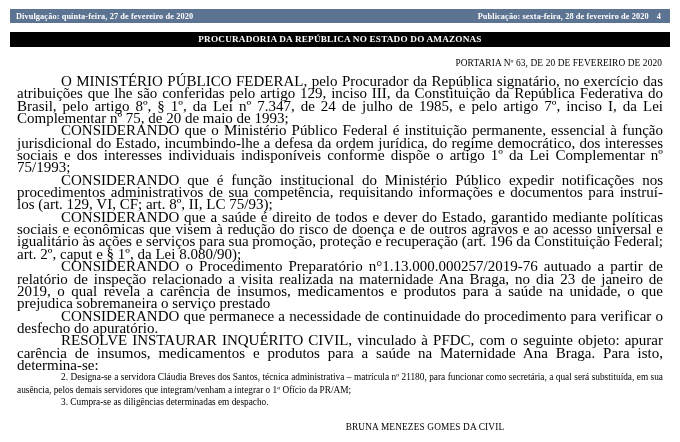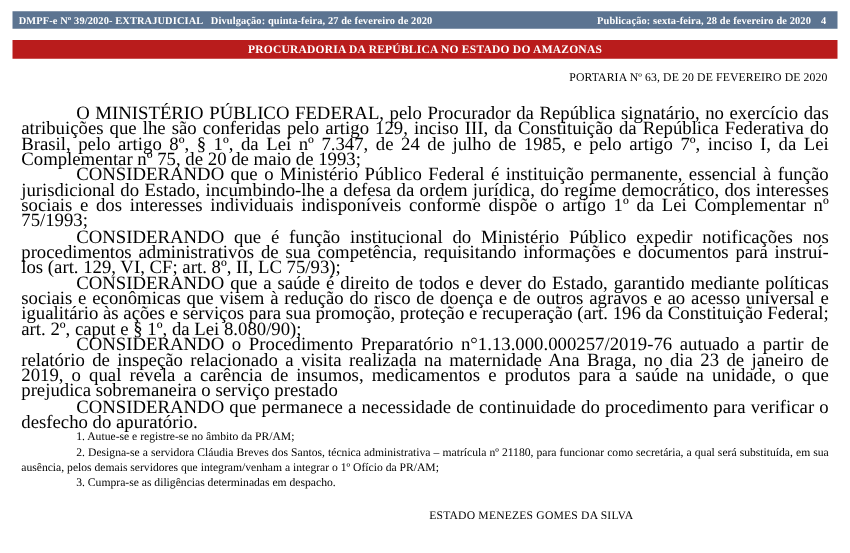--- a/index.html
+++ b/index.html
@@ -51,39 +51,39 @@
   .masthead-page {
     flex: 0 0 auto;
     padding-right: 9px;
     padding-left: 8px;
   }
 
   
   .unit-banner {
     margin: 9px 10px 0 10px;
     height: 15px;
-    background: #b91c1c;
+    background: #000000;
     color: #ffffff;
     font-size: 9.2px;
     font-weight: bold;
     text-align: center;
     line-height: 15px;
     letter-spacing: 0.2px;
   }
 
   
   .doc-body {
     margin: 0 17px 0 17px;
     padding-top: 11px;
   }
   .act-title {
     text-align: right;
     font-size: 9.4px;
     letter-spacing: 0.1px;
-    margin-bottom: 17px;
+    margin-bottom: 7px;
     padding-right: 1px;
   }
   p.para {
     margin: 0;
     text-align: justify;
     text-justify: inter-word;
     font-size: 15px;
     line-height: 12.35px;
     text-indent: 44px;
     hyphens: none;
@@ -110,41 +110,40 @@
     display: block;
     padding-left: 170px;
   }
 </style>
 </head>
 <body>
 
 <div class="page">
 
   <div class="masthead">
-    <span class="masthead-left">DMPF-e Nº 39/2020- EXTRAJUDICIAL</span>
     <span class="masthead-mid">Divulgação: quinta-feira, 27 de fevereiro de 2020</span>
     <span class="masthead-right">Publicação: sexta-feira, 28 de fevereiro de 2020</span>
     <span class="masthead-page">4</span>
   </div>
 
   <div class="unit-banner">PROCURADORIA DA REPÚBLICA NO ESTADO DO AMAZONAS</div>
 
   <div class="doc-body">
 
     <div class="act-title">PORTARIA Nº 63, DE 20 DE FEVEREIRO DE 2020</div>
 
     <p class="para">O MINISTÉRIO PÚBLICO FEDERAL, pelo Procurador da República signatário, no exercício das atribuições que lhe são conferidas pelo artigo 129, inciso III, da Constituição da República Federativa do Brasil, pelo artigo 8º, § 1º, da Lei nº 7.347, de 24 de julho de 1985, e pelo artigo 7º, inciso I, da Lei Complementar nº 75, de 20 de maio de 1993;</p>
     <p class="para">CONSIDERANDO que o Ministério Público Federal é instituição permanente, essencial à função jurisdicional do Estado, incumbindo-lhe a defesa da ordem jurídica, do regime democrático, dos interesses sociais e dos interesses individuais indisponíveis conforme dispõe o artigo 1º da Lei Complementar nº 75/1993;</p>
     <p class="para">CONSIDERANDO que é função institucional do Ministério Público expedir notificações nos procedimentos administrativos de sua competência, requisitando informações e documentos para instruí-los (art. 129, VI, CF; art. 8º, II, LC 75/93);</p>
     <p class="para">CONSIDERANDO que a saúde é direito de todos e dever do Estado, garantido mediante políticas sociais e econômicas que visem à redução do risco de doença e de outros agravos e ao acesso universal e igualitário às ações e serviços para sua promoção, proteção e recuperação (art. 196 da Constituição Federal; art. 2º, caput e § 1º, da Lei 8.080/90);</p>
     <p class="para">CONSIDERANDO o Procedimento Preparatório n°1.13.000.000257/2019-76 autuado a partir de relatório de inspeção relacionado a visita realizada na maternidade Ana Braga, no dia 23 de janeiro de 2019, o qual revela a carência de insumos, medicamentos e produtos para a saúde na unidade, o que prejudica sobremaneira o serviço prestado</p>
     <p class="para">CONSIDERANDO que permanece a necessidade de continuidade do procedimento para verificar o desfecho do apuratório.</p>
+    <p class="para">RESOLVE INSTAURAR INQUÉRITO CIVIL, vinculado à PFDC, com o seguinte objeto: apurar carência de insumos, medicamentos e produtos para a saúde na Maternidade Ana Braga. Para isto, determina-se:</p>
 
-    <p class="item">1. Autue-se e registre-se no âmbito da PR/AM;</p>
     <p class="item">2. Designa-se a servidora Cláudia Breves dos Santos, técnica administrativa – matrícula nº 21180, para funcionar como secretária, a qual será substituída, em sua ausência, pelos demais servidores que integram/venham a integrar o 1º Ofício da PR/AM;</p>
     <p class="item">3. Cumpra-se as diligências determinadas em despacho.</p>
 
     <div class="signature">
-      <span class="sig-name">ESTADO MENEZES GOMES DA SILVA</span>
+      <span class="sig-name">BRUNA MENEZES GOMES DA CIVIL</span>
     </div>
 
   </div>
 </div>
 
 </body></html>

